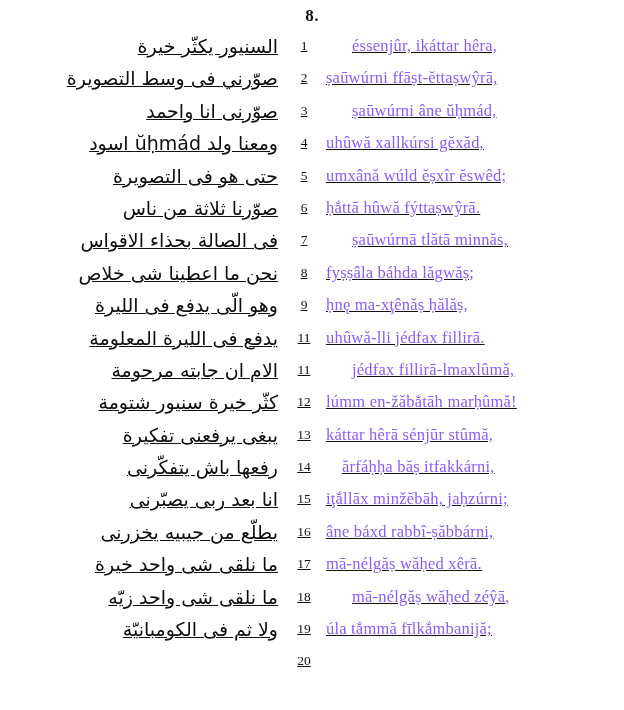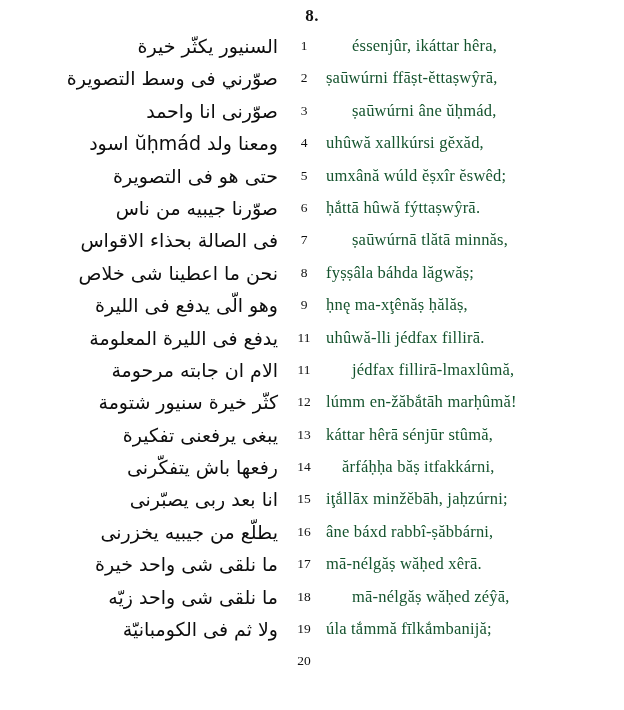--- a/index.html
+++ b/index.html
@@ -32,20 +32,21 @@
     font-family: "Liberation Serif", serif;
   }
   .columns {
     display: flex;
     flex-direction: row;
     align-items: flex-start;
     width: 624px;
     box-sizing: border-box;
     padding-left: 10px;
     padding-right: 8px;
+    text-decoration: underline;
   }
   .col-arabic {
     width: 272px;
     flex: 0 0 272px;
   }
   .col-num {
     width: 44px;
     flex: 0 0 44px;
   }
   .col-latin {
@@ -69,21 +70,21 @@
   .col-num .line {
     text-align: center;
     font-size: 13.5px;
     font-family: "Liberation Serif", serif;
     color: #111;
   }
   .col-latin .line {
     text-align: left;
     font-size: 16.5px;
     font-family: "Liberation Serif", serif;
-    color: #14532d;
+    color: #8b5cf6;
     letter-spacing: 0.2px;
   }
   .col-latin .line.indent {
     padding-left: 26px;
   }
   .col-latin .line.indent2 {
     padding-left: 16px;
   }
 </style>
 </head>
@@ -91,21 +92,21 @@
 
 <div class="page">
   <div class="page-number">8.</div>
   <div class="columns">
     <div class="col-arabic">
       <div class="line">السنيور يكثّر خيرة</div>
       <div class="line">صوّرني فى وسط التصويرة</div>
       <div class="line">صوّرنى انا واحمد</div>
       <div class="line">ومعنا ولد ŭḥmád اسود</div>
       <div class="line">حتى هو فى التصويرة</div>
-      <div class="line">صوّرنا جيبيه من ناس</div>
+      <div class="line">صوّرنا ثلاثة من ناس</div>
       <div class="line">فى الصالة بحذاء الاقواس</div>
       <div class="line">نحن ما اعطينا شى خلاص</div>
       <div class="line">وهو الّى يدفع فى الليرة</div>
       <div class="line">يدفع فى الليرة المعلومة</div>
       <div class="line">الام ان جابته مرحومة</div>
       <div class="line">كثّر خيرة سنيور شتومة</div>
       <div class="line">يبغى يرفعنى تفكيرة</div>
       <div class="line">رفعها باش يتفكّرنى</div>
       <div class="line">انا بعد ربى يصبّرنى</div>
       <div class="line">يطلّع من جيبيه يخزرنى</div>

